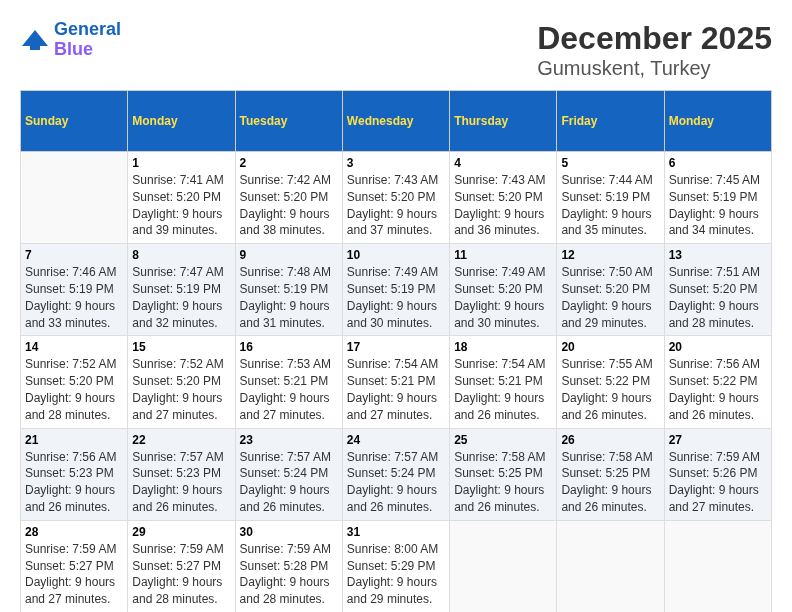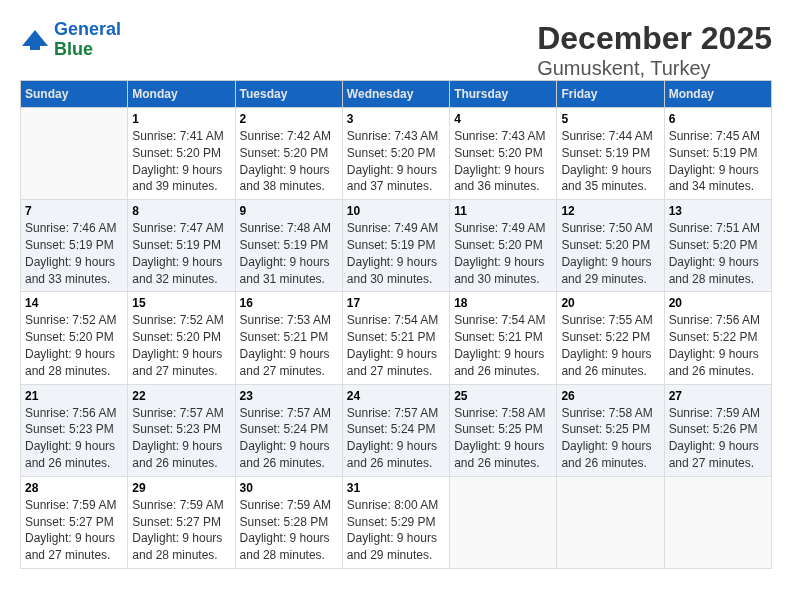--- a/index.html
+++ b/index.html
@@ -7,20 +7,21 @@
       font-family: Arial, sans-serif;
       background: #fff;
       width: 792px;
       min-height: 612px;
       padding: 20px;
     }
     .header {
       display: flex;
       justify-content: space-between;
       align-items: flex-start;
+      margin-bottom: 10px;
     }
     .logo {
       display: flex;
       align-items: center;
       gap: 4px;
     }
     .logo-text {
       font-size: 18px;
       font-weight: bold;
       color: #333;
@@ -44,22 +45,22 @@
       font-size: 20px;
       color: #555;
     }
     .calendar {
       width: 100%;
       border-collapse: collapse;
       font-size: 11px;
     }
     .calendar th {
       background-color: #1565c0;
-      color: #e5e5e5;
-      padding: 6px 4px;
+      color: #fde047;
+      padding: 23px 4px;
       text-align: left;
       font-size: 12px;
       font-weight: bold;
       border: 1px solid #ccc;
     }
     .calendar td {
       vertical-align: top;
       border: 1px solid #ddd;
       padding: 4px;
       width: calc(100% / 7);
@@ -88,21 +89,21 @@
 <body>
 
 <div class="header">
   <div class="logo">
     <svg class="logo-icon" viewBox="0 0 30 24">
       <polygon points="15,2 28,18 2,18" fill="#1565c0"></polygon>
       <rect x="10" y="18" width="10" height="4" fill="#1565c0"></rect>
     </svg>
     <div class="logo-text">
       <div><span>General</span></div>
-      <div><span style="color:#15803d;">Blue</span></div>
+      <div><span style="color:#8b5cf6;">Blue</span></div>
     </div>
   </div>
   <div class="title-block">
     <div class="month-title">December 2025</div>
     <div class="location">Gumuskent, Turkey</div>
   </div>
 </div>
 
 <table class="calendar">
   <thead>

